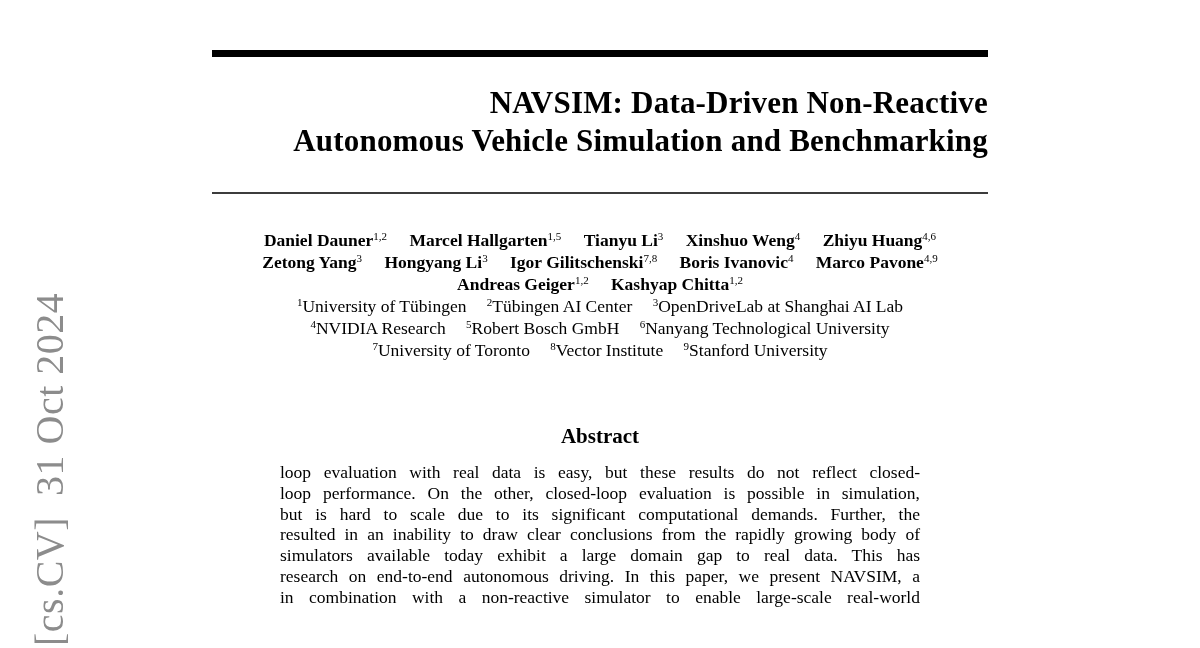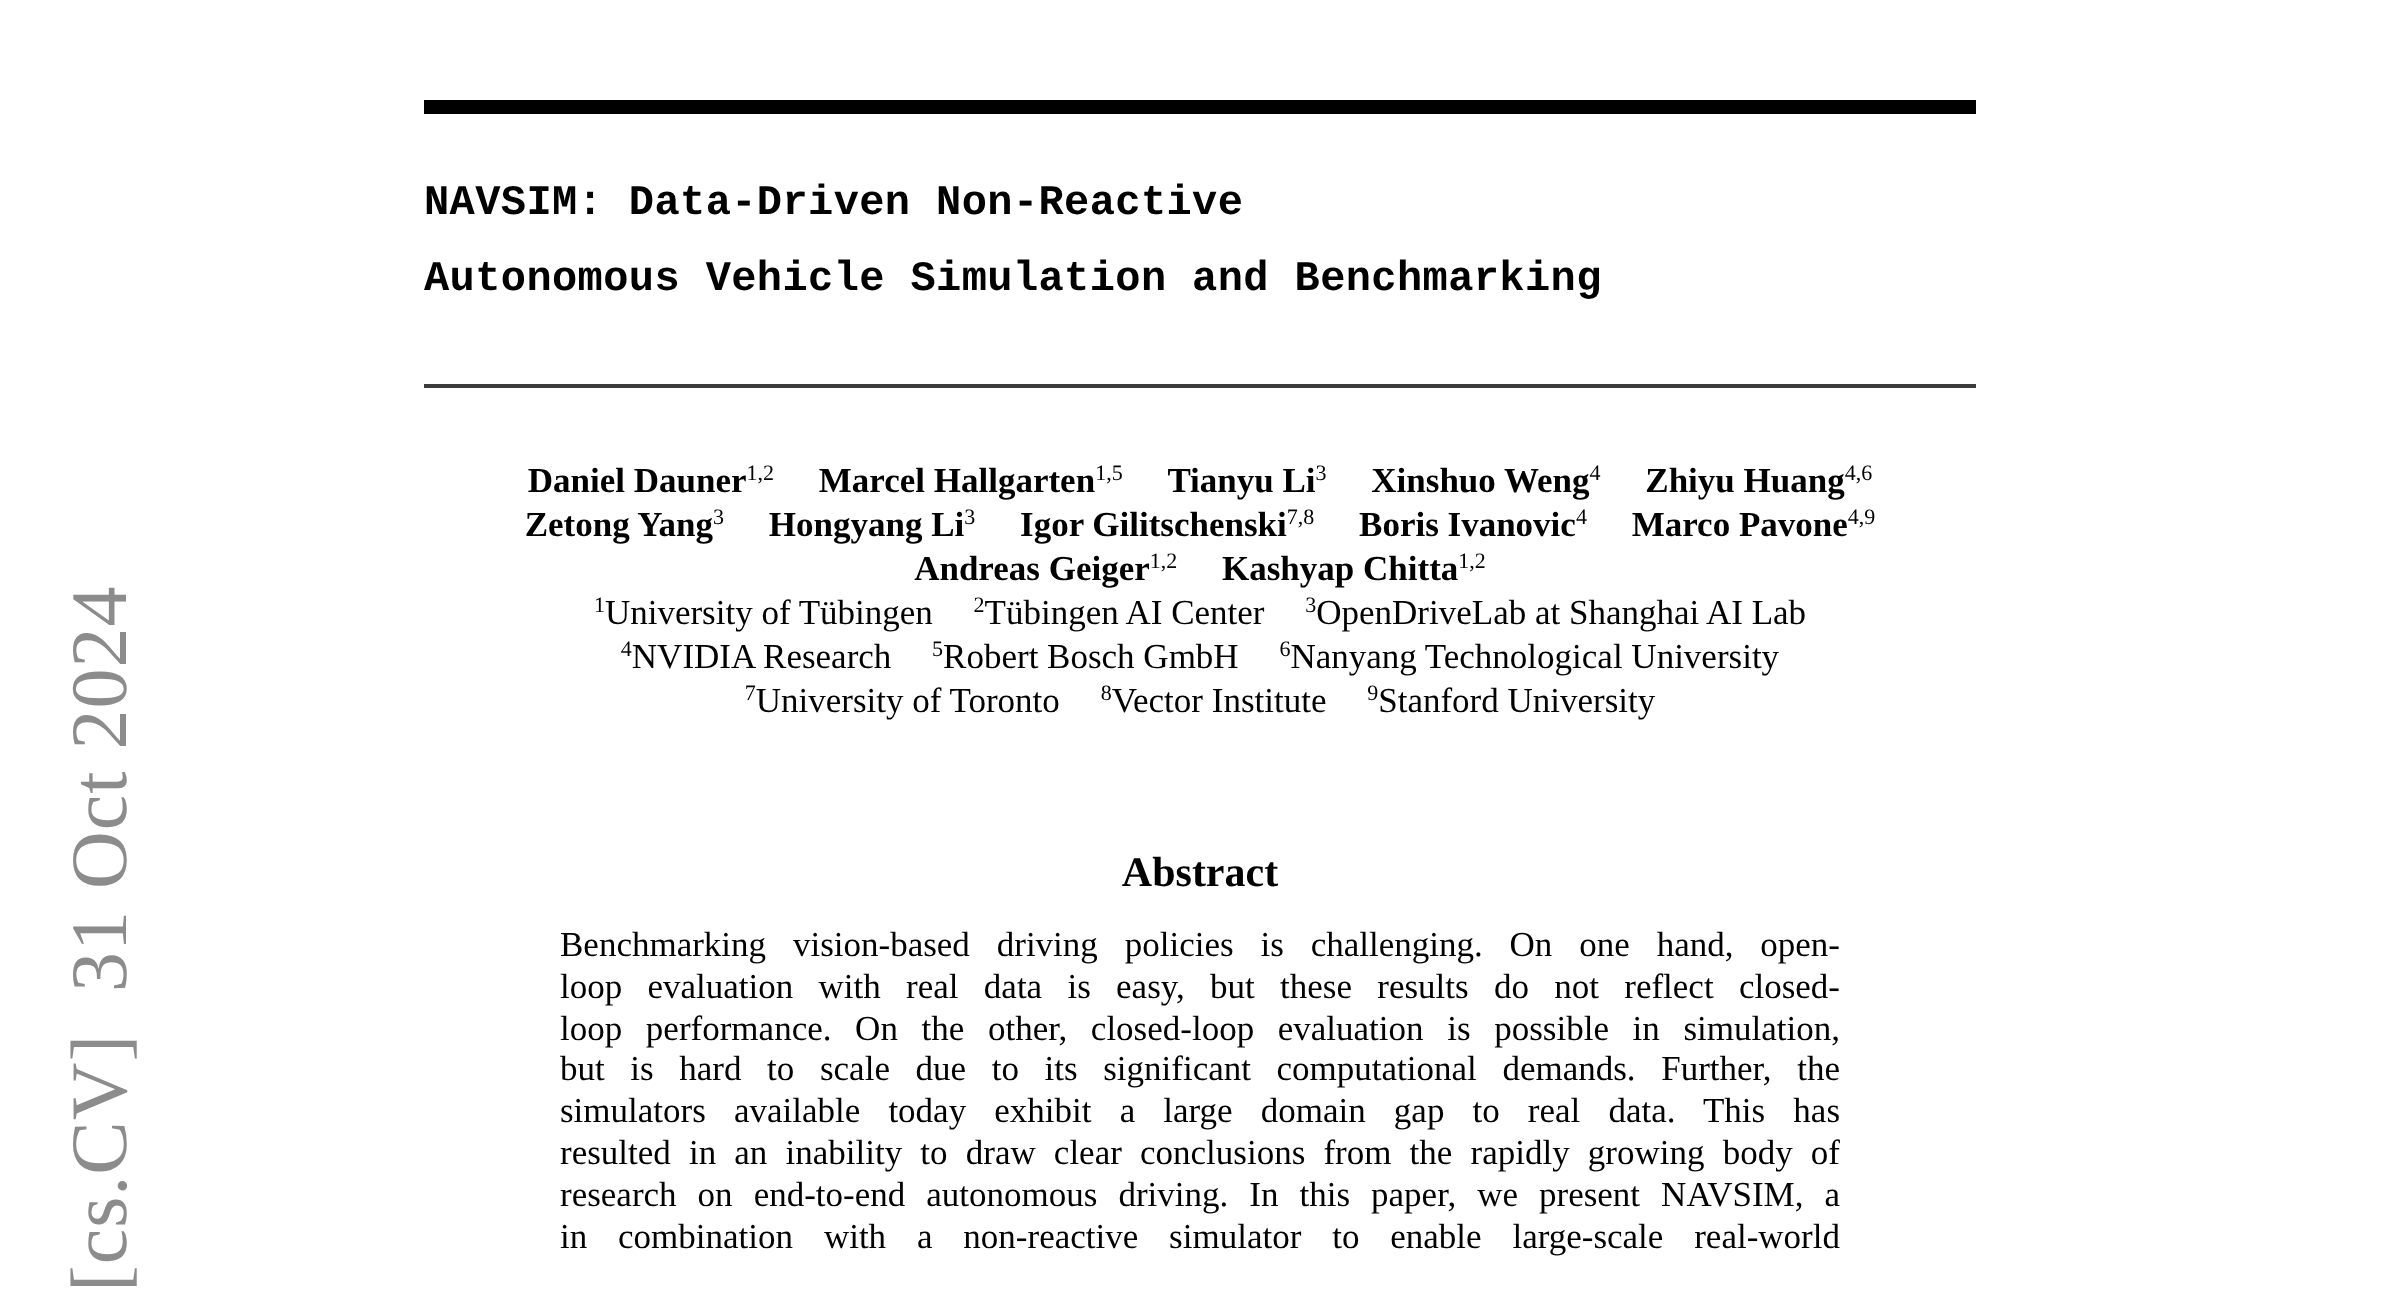--- a/index.html
+++ b/index.html
@@ -34,26 +34,25 @@
   .rule-thin {
     position: absolute;
     left: 212px; top: 192px;
     width: 776px; height: 2px;
     background: #3c3c3c;
   }
   .title {
     position: absolute;
     left: 212px; top: 84px;
     width: 776px;
-    text-align: left;
+    text-align: right;
     font-weight: bold;
-    font-size: 21px;
+    font-size: 31px;
     line-height: 38px;
     letter-spacing: 0.2px;
-    font-family: Liberation Mono, monospace;
   }
   .authors {
     position: absolute;
     left: 182px; top: 229px;
     width: 836px;
     text-align: center;
     font-size: 17.5px;
     line-height: 22px;
   }
   .authors .row { white-space: nowrap; }
@@ -150,23 +149,22 @@
     <div class="row">
       <span class="affil"><sup>7</sup><span>University of Toronto</span></span>
       <span class="affil"><sup>8</sup><span>Vector Institute</span></span>
       <span class="affil"><sup>9</sup><span>Stanford University</span></span>
     </div>
   </div>
 
   <div class="abstract-heading">Abstract</div>
 
   <div class="abstract">
-    <div class="line">Benchmarking vision-based driving policies is challenging. On one hand, open-</div>
     <div class="line">loop evaluation with real data is easy, but these results do not reflect closed-</div>
     <div class="line">loop performance. On the other, closed-loop evaluation is possible in simulation,</div>
     <div class="line">but is hard to scale due to its significant computational demands. Further, the</div>
+    <div class="line">resulted in an inability to draw clear conclusions from the rapidly growing body of</div>
     <div class="line">simulators available today exhibit a large domain gap to real data. This has</div>
-    <div class="line">resulted in an inability to draw clear conclusions from the rapidly growing body of</div>
     <div class="line">research on end-to-end autonomous driving. In this paper, we present NAVSIM, a</div>
     <div class="line">in combination with a non-reactive simulator to enable large-scale real-world</div>
   </div>
 
 </div>
 
 </body></html>

